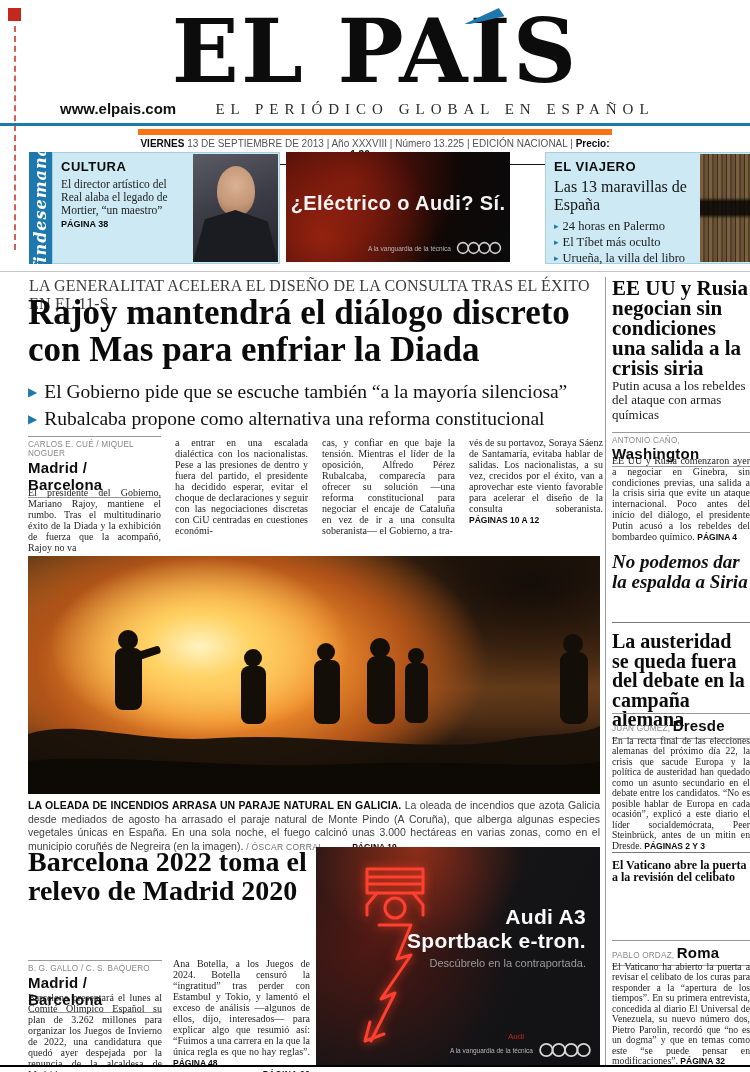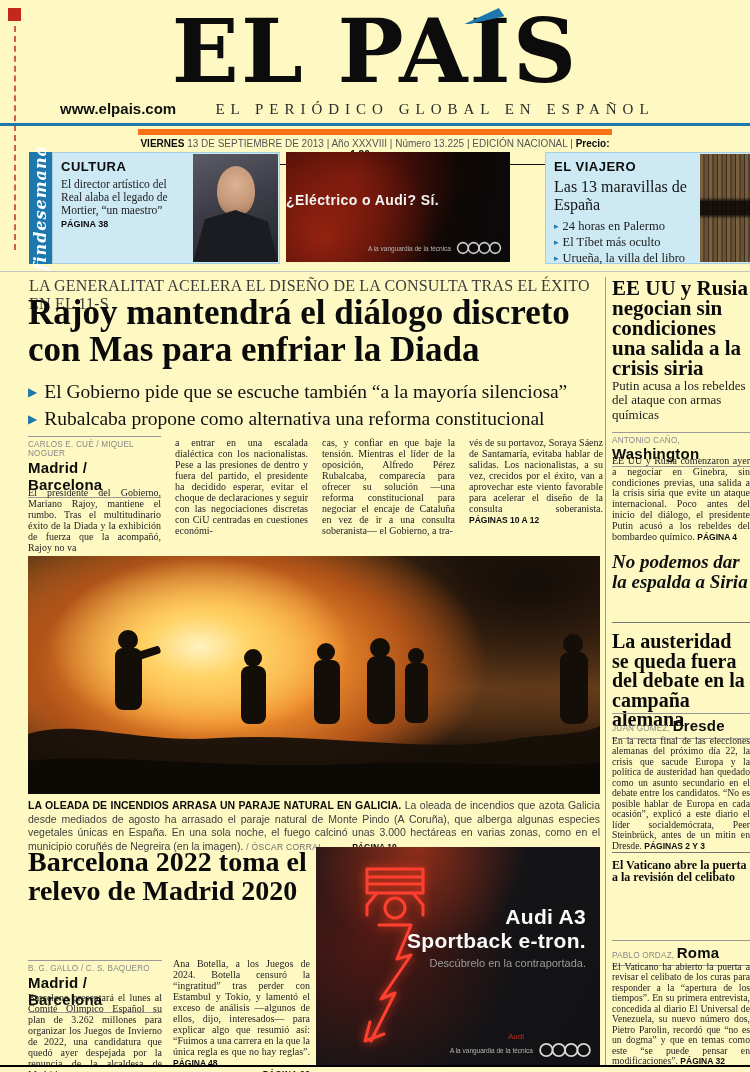--- a/index.html
+++ b/index.html
@@ -1,16 +1,16 @@
 <!DOCTYPE html>
 <html><head>
 <meta charset="utf-8">
 <style>
   html,body{margin:0;padding:0;background:#e8e8e8;}
-  .page{position:relative;width:750px;height:1072px;background:#fef9c3;margin:0 auto;
+  .page{position:relative;width:750px;height:1072px;background:#ffffff;margin:0 auto;
         font-family:"Liberation Serif",serif;color:#1a1a1a;overflow:hidden;}
   .sans{font-family:"Liberation Sans",sans-serif;}
   .abs{position:absolute;}
 
   
   .reg-square{position:absolute;left:8px;top:8px;width:13px;height:13px;background:#c2281b;}
   .reg-line{position:absolute;left:14px;top:26px;height:224px;width:0;border-left:2px dashed rgba(195,40,27,.75);}
 
   
   .logo{position:absolute;left:0;right:0;top:2px;text-align:center;
@@ -54,22 +54,22 @@
   .books:before{content:"";position:absolute;inset:0;
         background:linear-gradient(180deg,rgba(25,16,9,.30) 0 40%,rgba(12,8,5,.92) 44% 56%,rgba(25,16,9,.30) 60% 100%);}
   .vj-list{margin:4px 0 0 8px;padding:0;list-style:none;font-size:12.5px;line-height:1.3;color:#1d1d1d;width:140px;}
   .vj-list .blt{color:#1e78ad;font-size:9px;margin-right:4px;vertical-align:1px;}
 
   
   .ad1{position:absolute;left:286px;top:152px;width:224px;height:110px;overflow:hidden;
        background:radial-gradient(circle at 16% 78%,rgba(190,45,20,.65),rgba(0,0,0,0) 55%),
                   radial-gradient(circle at 30% 25%,rgba(120,25,12,.8),rgba(0,0,0,0) 60%),
                   linear-gradient(100deg,#3a0b06 0%,#230605 40%,#0e0806 75%,#0a0a0c 100%);}
-  .ad1-head{position:absolute;left:0;right:0;top:40px;color:#f3f3f3;
-       font-family:"Liberation Sans",sans-serif;font-weight:bold;font-size:14px;letter-spacing:.4px;}
+  .ad1-head{position:absolute;left:0;right:0;top:40px;text-align:center;color:#f3f3f3;
+       font-family:"Liberation Sans",sans-serif;font-weight:bold;font-size:20px;letter-spacing:.4px;}
   .ad-footline{position:absolute;right:8px;bottom:7px;display:flex;align-items:center;gap:5px;
        font-family:"Liberation Sans",sans-serif;font-size:6.5px;color:#b7b7b7;}
   .rings{display:block;}
 
   
   .gray-rule{position:absolute;left:0;right:0;top:271px;height:1px;background:#c5c5c5;}
 
   
   .kicker{position:absolute;left:29px;top:277px;width:576px;font-size:16px;color:#3b3b3b;letter-spacing:.2px;}
   .headline{position:absolute;left:28px;top:294px;width:580px;font-weight:bold;font-size:35px;

